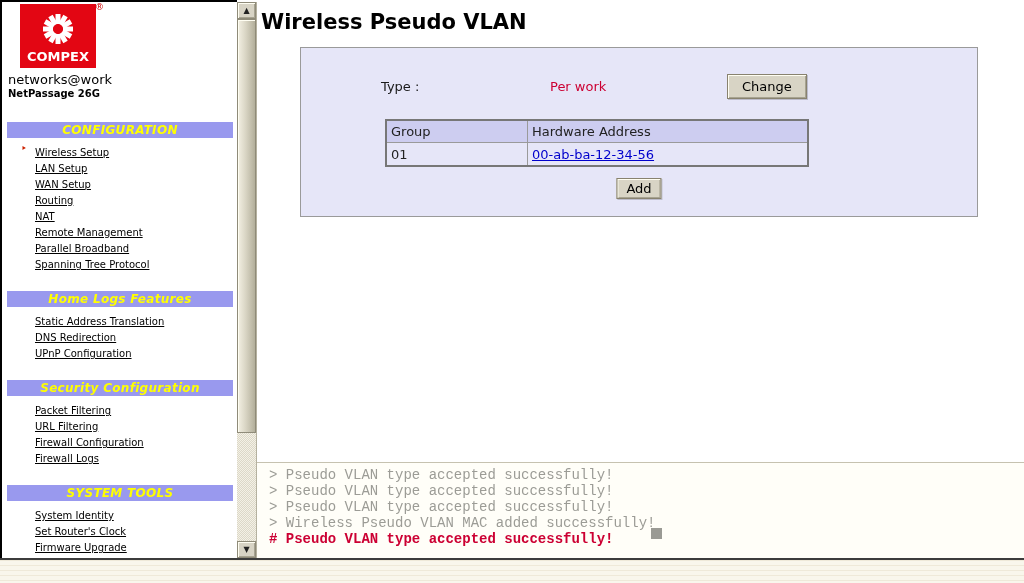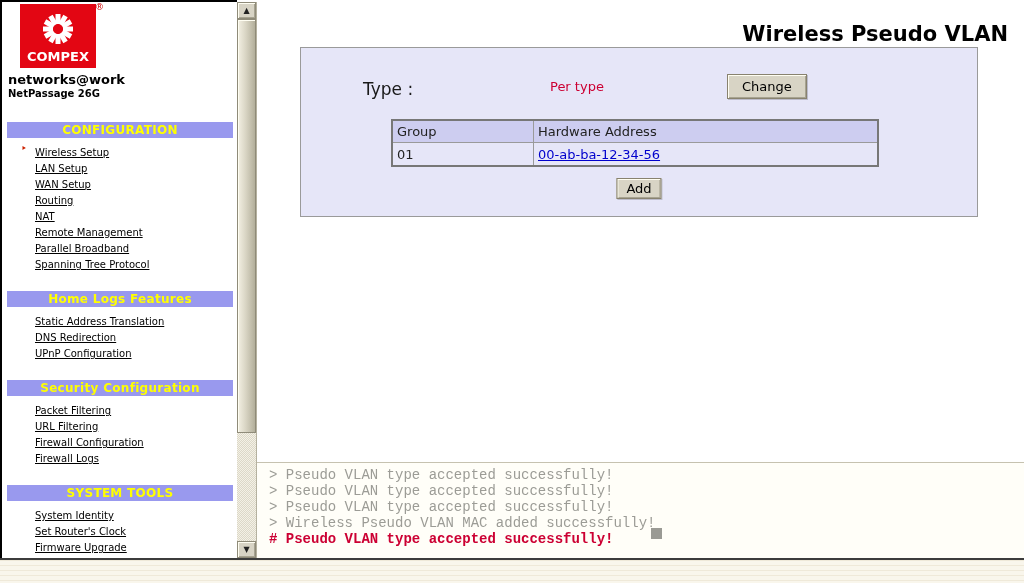--- a/index.html
+++ b/index.html
@@ -5,27 +5,27 @@
   html,body{margin:0;padding:0;}
   body{background:#fff;}
   .page{position:relative;width:1024px;height:583px;overflow:hidden;background:#fff;
         font-family:"DejaVu Sans","Liberation Sans",sans-serif;}
 
   
   .sideframe{position:absolute;left:0;top:0;width:235px;height:558px;background:#fff;
              border-left:2px solid #000;border-top:2px solid #000;overflow:hidden;}
   .logo-wrap{position:absolute;left:18px;top:2px;width:76px;height:66px;}
   .regmark{position:absolute;left:93px;top:0px;font-size:9px;color:#cc0000;}
-  .tagline{position:absolute;left:6px;top:70px;font-size:13px;font-weight:bold;color:#000;}
+  .tagline{position:absolute;left:6px;top:70px;font-size:13px;font-weight:normal;color:#000;}
   .model{position:absolute;left:6px;top:86px;font-size:10px;font-weight:bold;color:#000;}
 
   .sections{position:absolute;left:0;top:120px;width:235px;}
   .section{margin-bottom:22px;}
   .bar{margin-left:5px;width:226px;height:16px;line-height:16px;text-align:center;
-       background:#9999ee;color:#ffff00;font-size:12px;font-weight:bold;letter-spacing:.3px;}
+       background:#9999ee;color:#ffff00;font-size:12px;font-weight:bold;letter-spacing:.3px;font-style:italic;}
   .links{padding:3px 0 0 33px;}
   .link-row{height:16px;position:relative;white-space:nowrap;}
   .bullet{position:absolute;left:-14px;top:1px;font-size:10px;color:#cc2200;line-height:14px;}
   .slink{color:#000;font-size:10px;text-decoration:underline;cursor:pointer;}
 
   
   .vscroll{position:absolute;left:237px;top:2px;width:20px;height:556px;box-sizing:border-box;
            border-right:1px solid #b5b19f;}
   .sb-btn{position:absolute;left:0;width:19px;height:17px;background:#d8d4c5;box-sizing:border-box;
           border:1px solid #8f8b79;box-shadow:inset 1px 1px 0 #fffef2,inset -1px -1px 0 #a7a391;
@@ -34,33 +34,33 @@
   .arr{font-size:8px;line-height:15px;color:#222;display:block;}
   .sb-track{position:absolute;left:0;top:17px;width:19px;height:522px;background-color:#f4f1e6;
     background-image:linear-gradient(45deg,#dcd8c8 25%,transparent 25%,transparent 75%,#dcd8c8 75%),
                      linear-gradient(45deg,#dcd8c8 25%,transparent 25%,transparent 75%,#dcd8c8 75%);
     background-size:2px 2px;background-position:0 0,1px 1px;}
   .sb-thumb{position:absolute;left:0;top:17px;width:19px;height:414px;box-sizing:border-box;
             border:1px solid #8f8b79;background:linear-gradient(90deg,#f3f0e3,#d9d5c4 45%,#b3af9b);
             box-shadow:inset 1px 1px 0 #fffef2;cursor:grab;}
 
   
-  .main-title{position:absolute;left:257px;right:0;top:6px;margin:16px;text-align:right;
+  .main-title{position:absolute;left:257px;right:0;top:6px;margin:4px;text-align:left;
               font-size:21px;font-weight:bold;color:#000;}
   .panel{position:absolute;left:300px;top:47px;width:678px;height:170px;box-sizing:border-box;
          background:#e6e6f8;border:1px solid #9a9a9a;}
-  .type-label{position:absolute;left:62px;top:31px;font-size:17px;color:#1a1a1a;}
+  .type-label{position:absolute;left:80px;top:31px;font-size:13px;color:#1a1a1a;}
   .type-value{position:absolute;left:249px;top:31px;font-size:13px;color:#cc0033;}
   .btn{display:inline-block;background:#d8d4c5;border:1px solid #88826f;color:#000;
        box-shadow:inset 1px 1px 0 #fffef2,inset -1px -1px 0 #a7a391,1px 1px 0 rgba(0,0,0,.18);
        font-family:"DejaVu Sans","Liberation Sans",sans-serif;font-size:13px;cursor:pointer;}
   .btn-change{position:absolute;left:426px;top:26px;padding:4px 14px;}
   .btn-add{position:absolute;left:50%;top:130px;transform:translateX(-50%);padding:2px 9px;}
 
-  table.vlan{position:absolute;left:90px;top:71px;width:488px;border-collapse:collapse;
+  table.vlan{position:absolute;left:84px;top:71px;width:424px;border-collapse:collapse;
              border:2px solid #777;font-size:13px;padding-left:36px;}
   table.vlan th{background:#cdcdf0;font-weight:normal;text-align:left;border:1px solid #9a9a9a;
                 padding:2px 4px;height:17px;color:#222;}
   table.vlan td{background:#e6e6f8;border:1px solid #9a9a9a;padding:2px 4px;height:18px;color:#222;}
   table.vlan .c-group{width:132px;}
   .mac-link{color:#0000cc;text-decoration:underline;cursor:pointer;}
 
   
   .console{position:absolute;left:257px;top:462px;width:767px;height:96px;background:#fffef8;
            border-top:1px solid #c6c2b0;overflow:hidden;}
@@ -153,21 +153,21 @@
     <div class="sb-thumb"></div>
     <div class="sb-btn sb-down">
       <span class="arr">▼</span>
     </div>
   </div>
 
   <h1 class="main-title">Wireless Pseudo VLAN</h1>
 
   <div class="panel">
     <span class="type-label">Type :</span>
-    <span class="type-value">Per type</span>
+    <span class="type-value">Per work</span>
     <button class="btn btn-change">Change</button>
 
     <table class="vlan">
       <thead>
         <tr>
           <th class="c-group">Group</th>
           <th>Hardware Address</th>
         </tr>
       </thead>
       <tbody id="vlan-rows">

